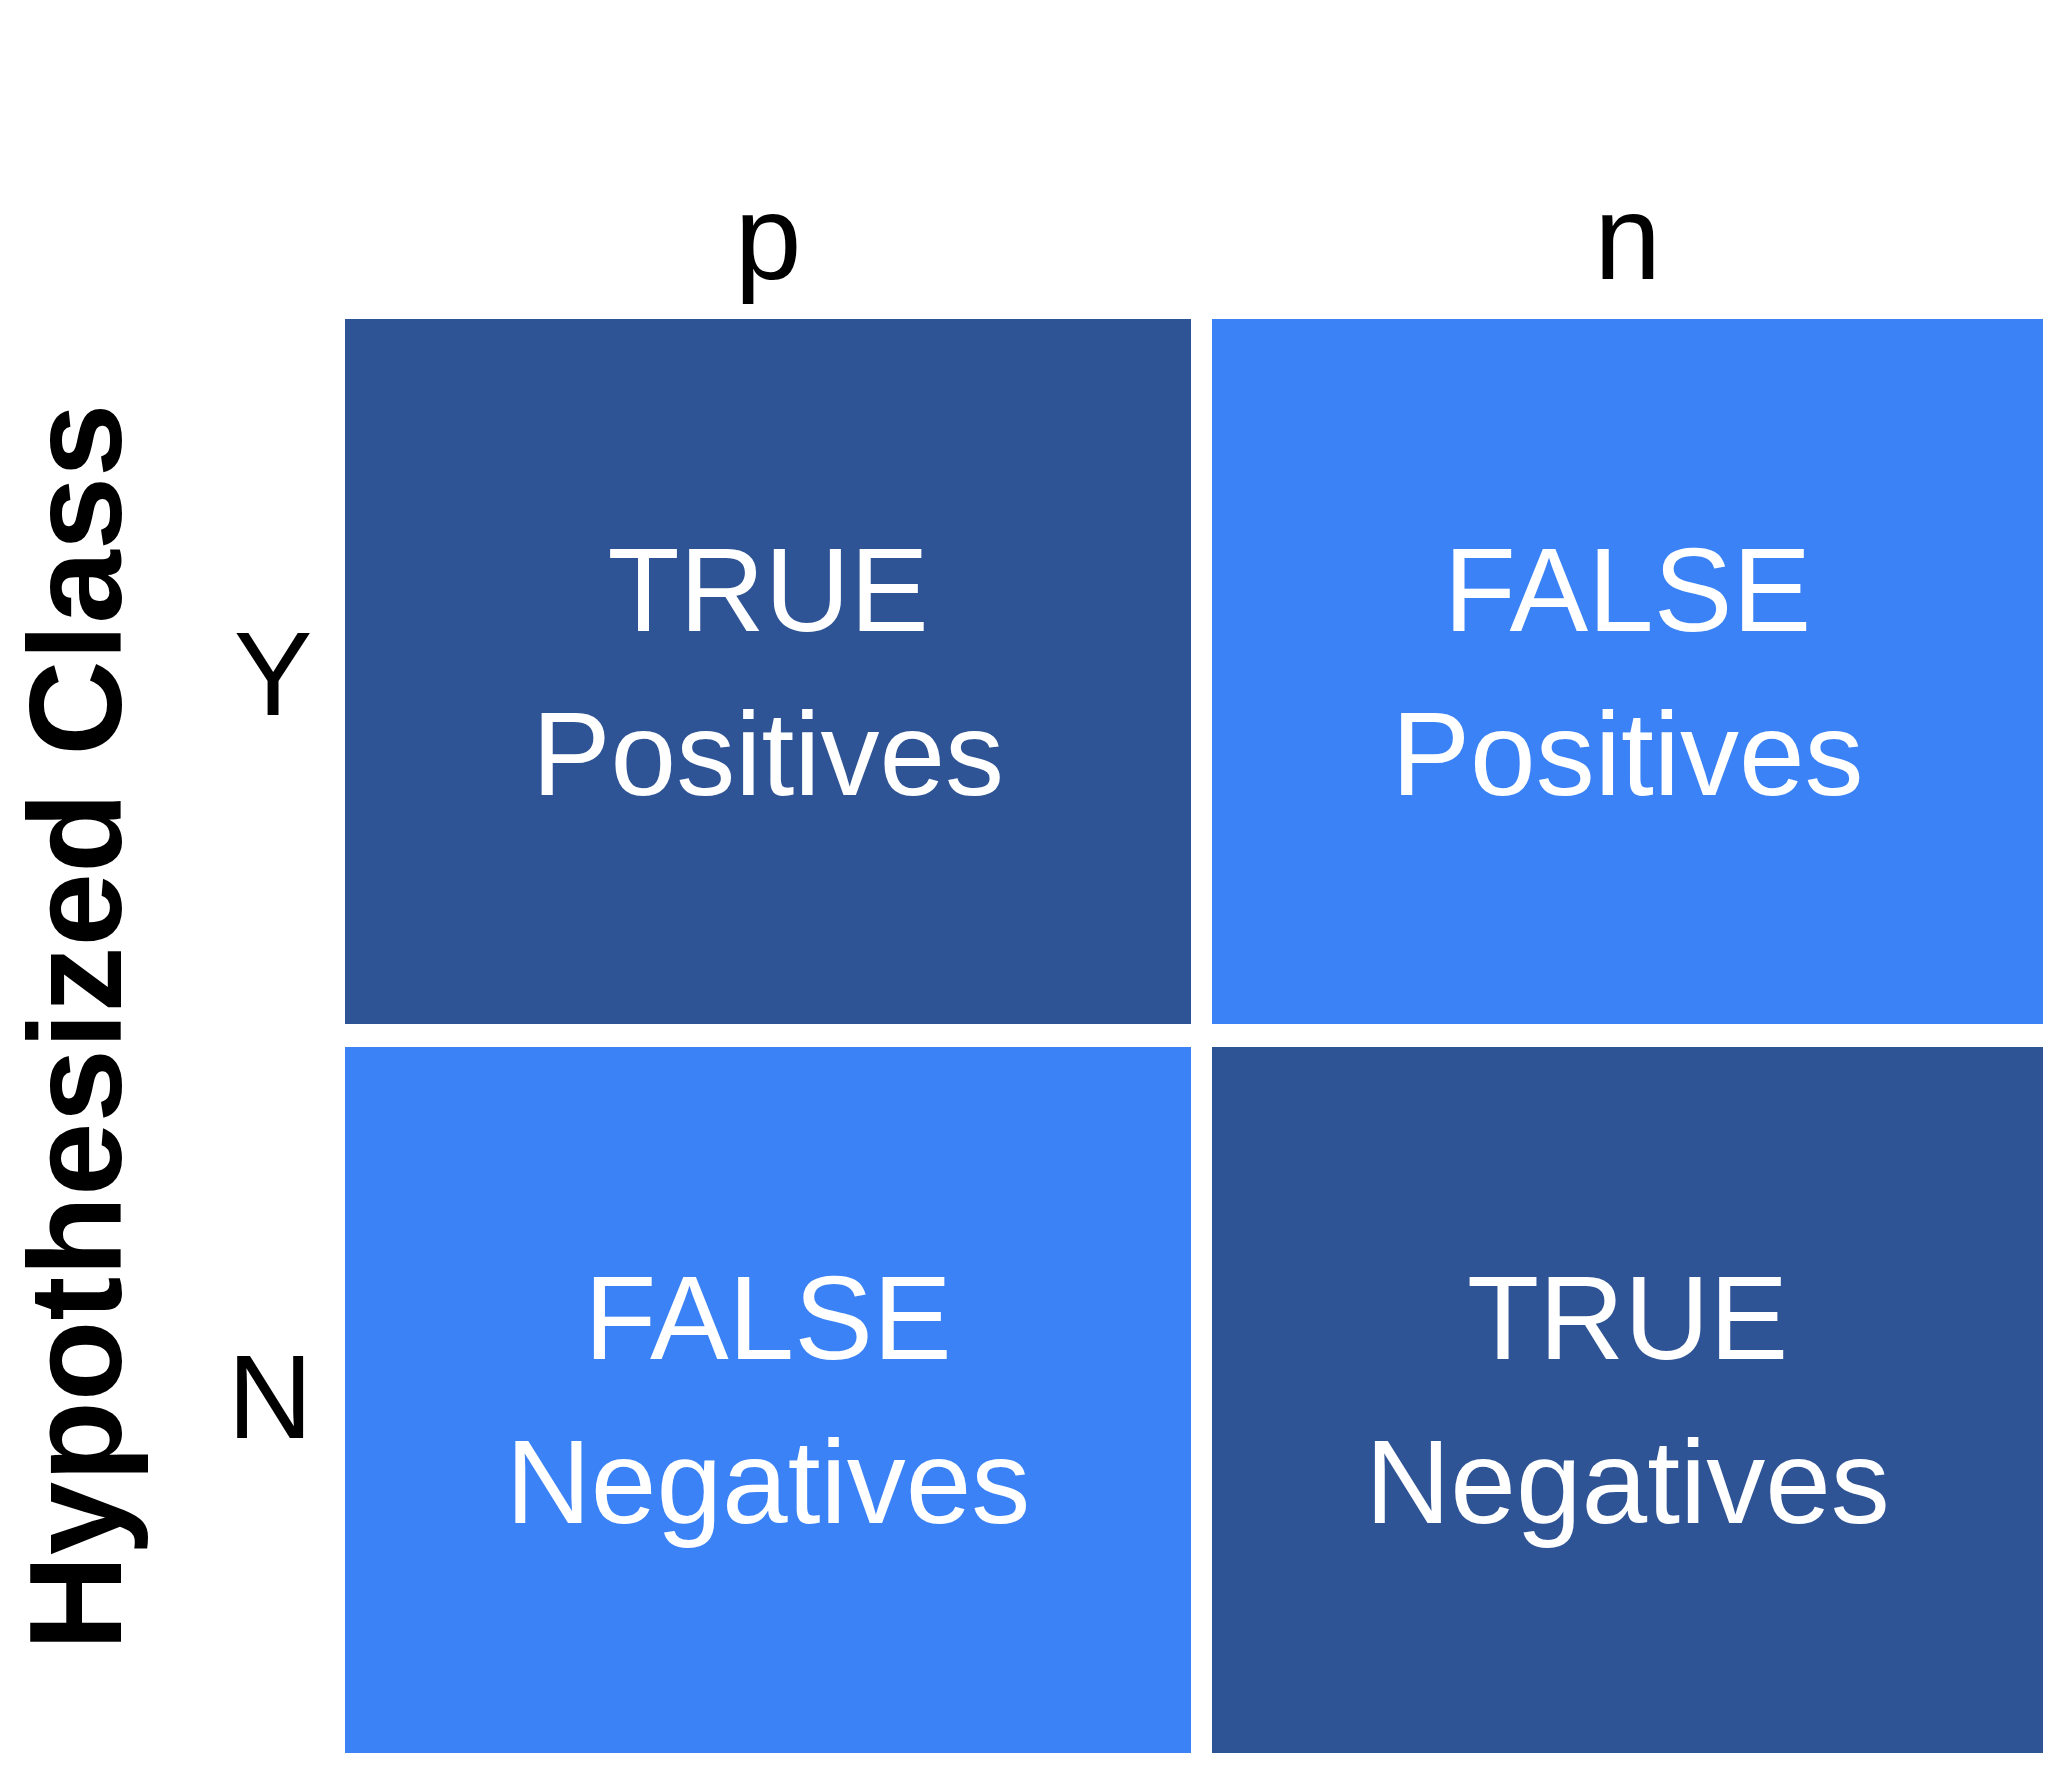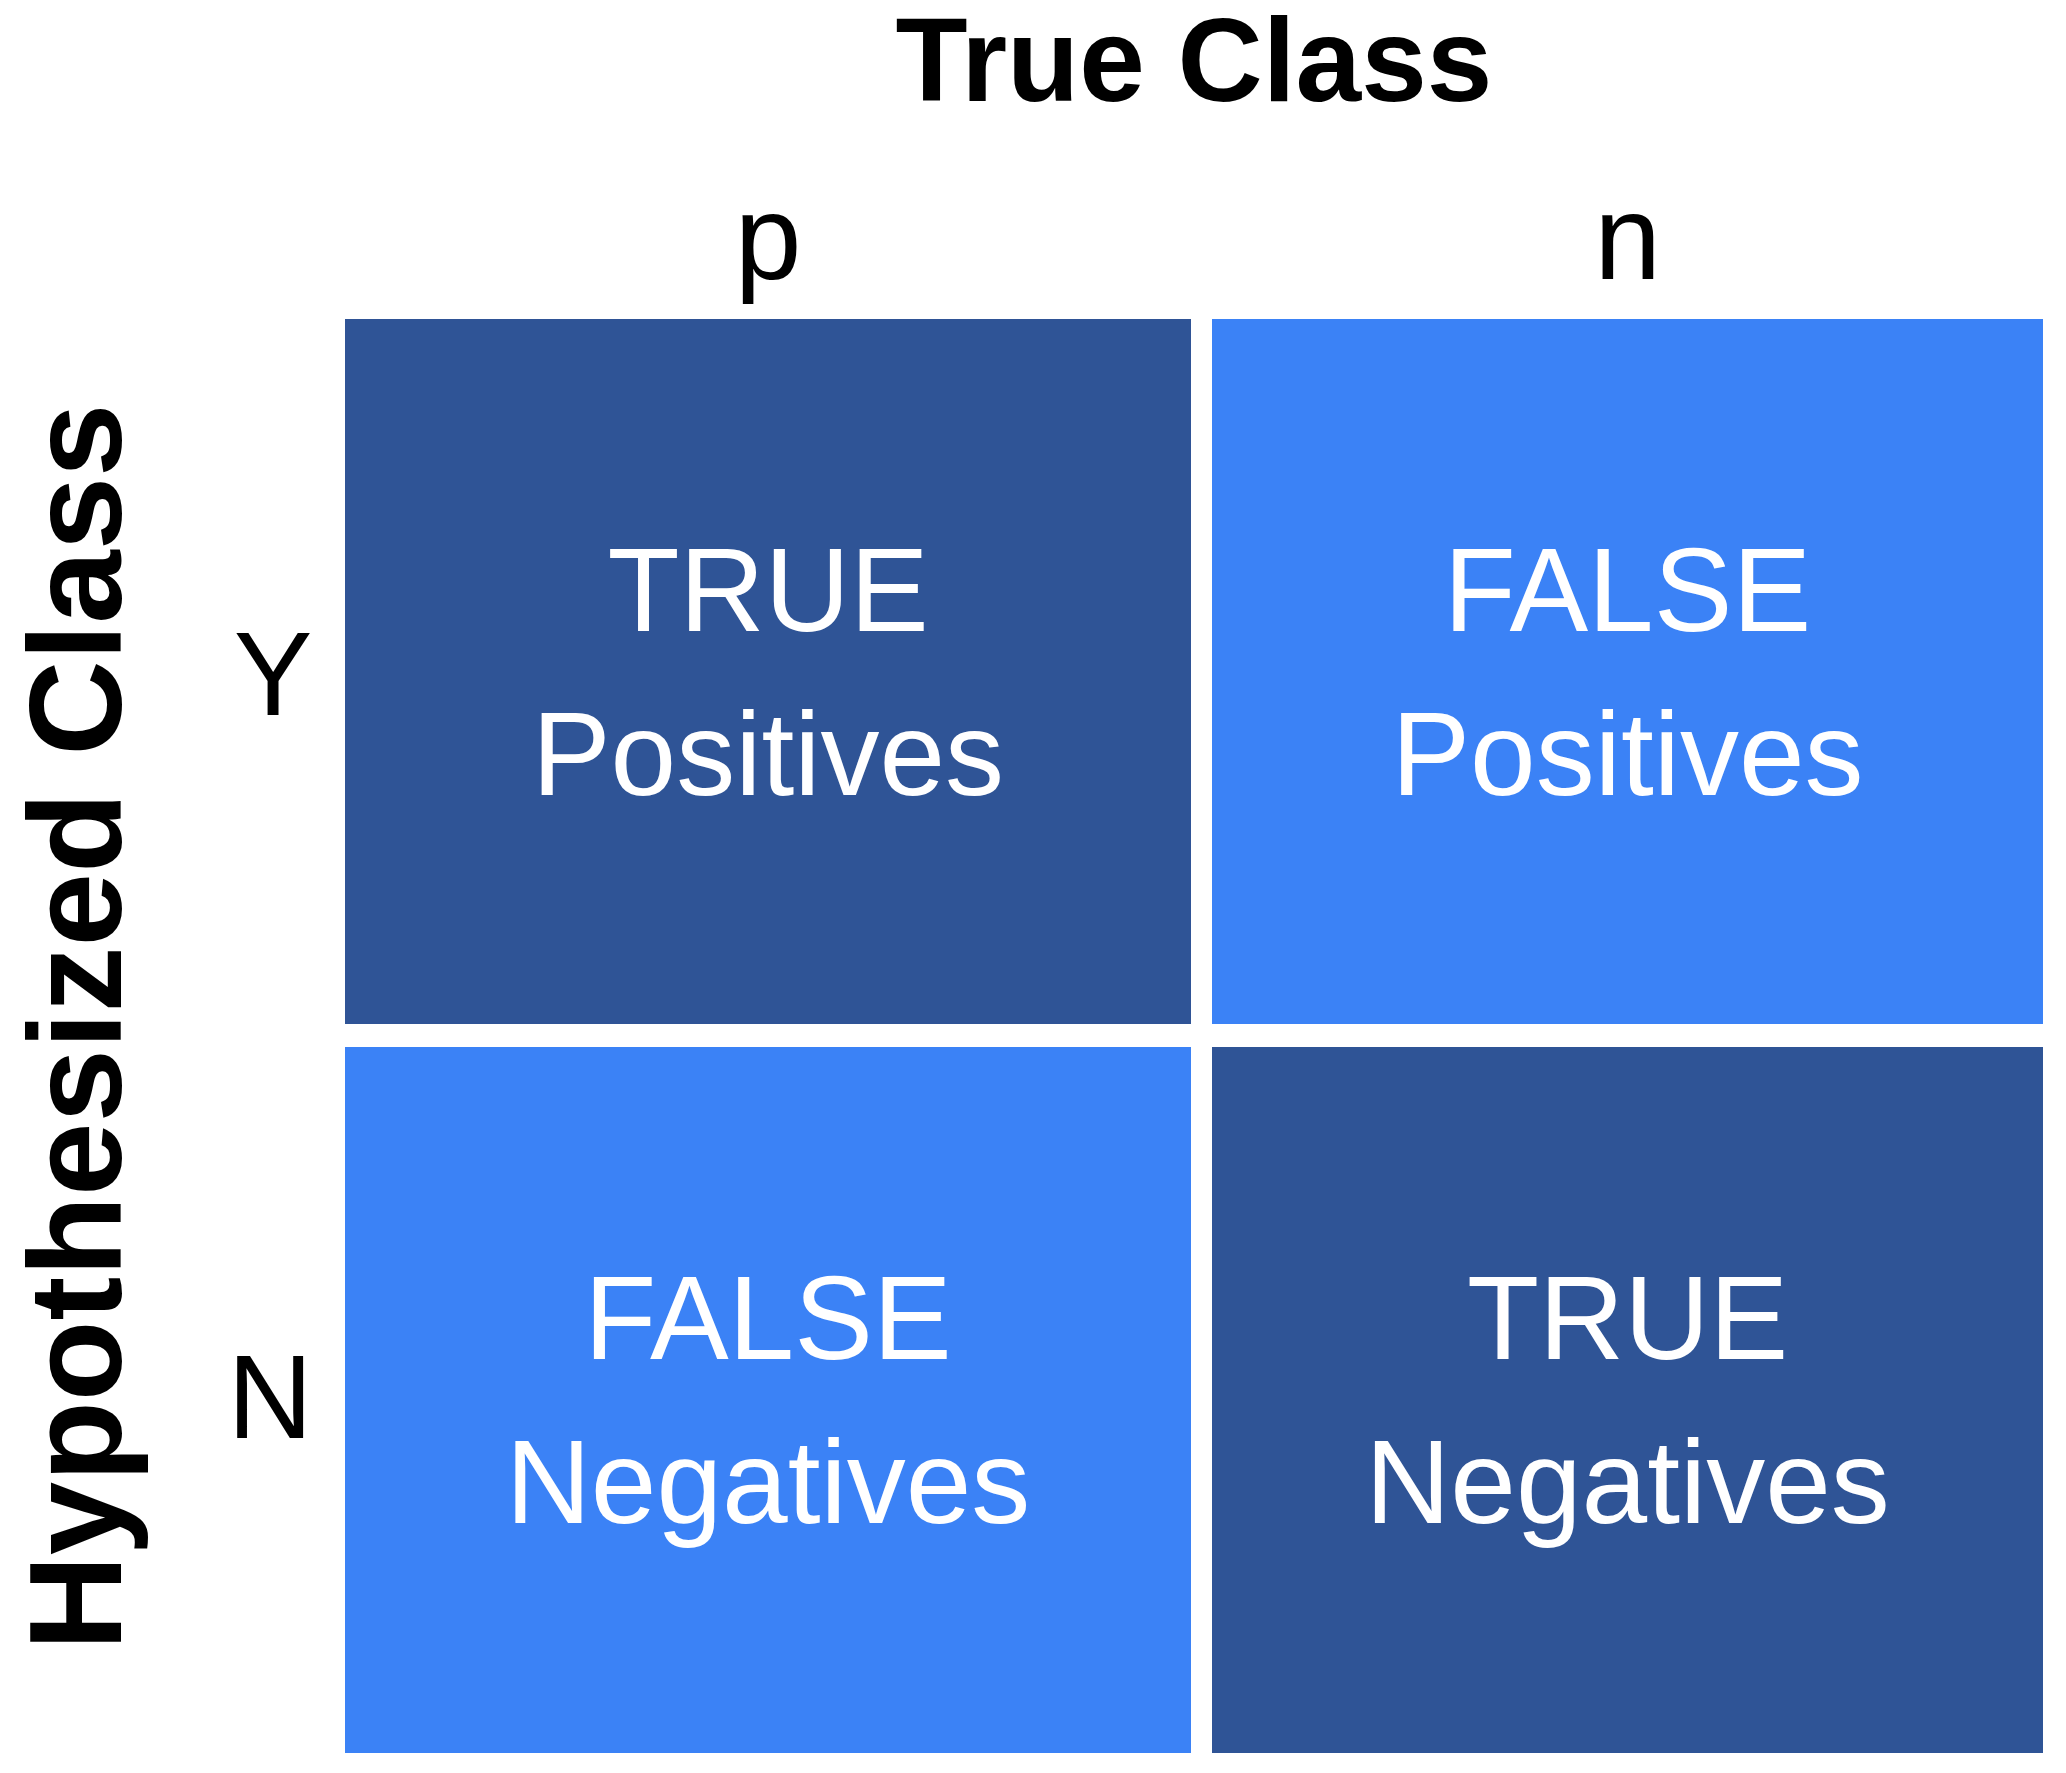--- a/index.html
+++ b/index.html
@@ -82,21 +82,20 @@
   .cell.pos-tr { left: 1212px; top: 319px;  width: 831px; height: 705px; }
   .cell.pos-bl { left: 345px;  top: 1047px; width: 846px; height: 706px; }
   .cell.pos-br { left: 1212px; top: 1047px; width: 831px; height: 706px; }
   .cell .line { white-space: nowrap; }
 </style>
 </head>
 <body>
 
 <div class="figure">
 
-  <div class="title">True Class</div>
 
   <div class="col-label col-p">p</div>
 
   <div class="col-label col-n">n</div>
 
   <div class="side-label">Hypothesized Class</div>
 
   <div class="row-label row-y">Y</div>
 
   <div class="row-label row-n">N</div>

